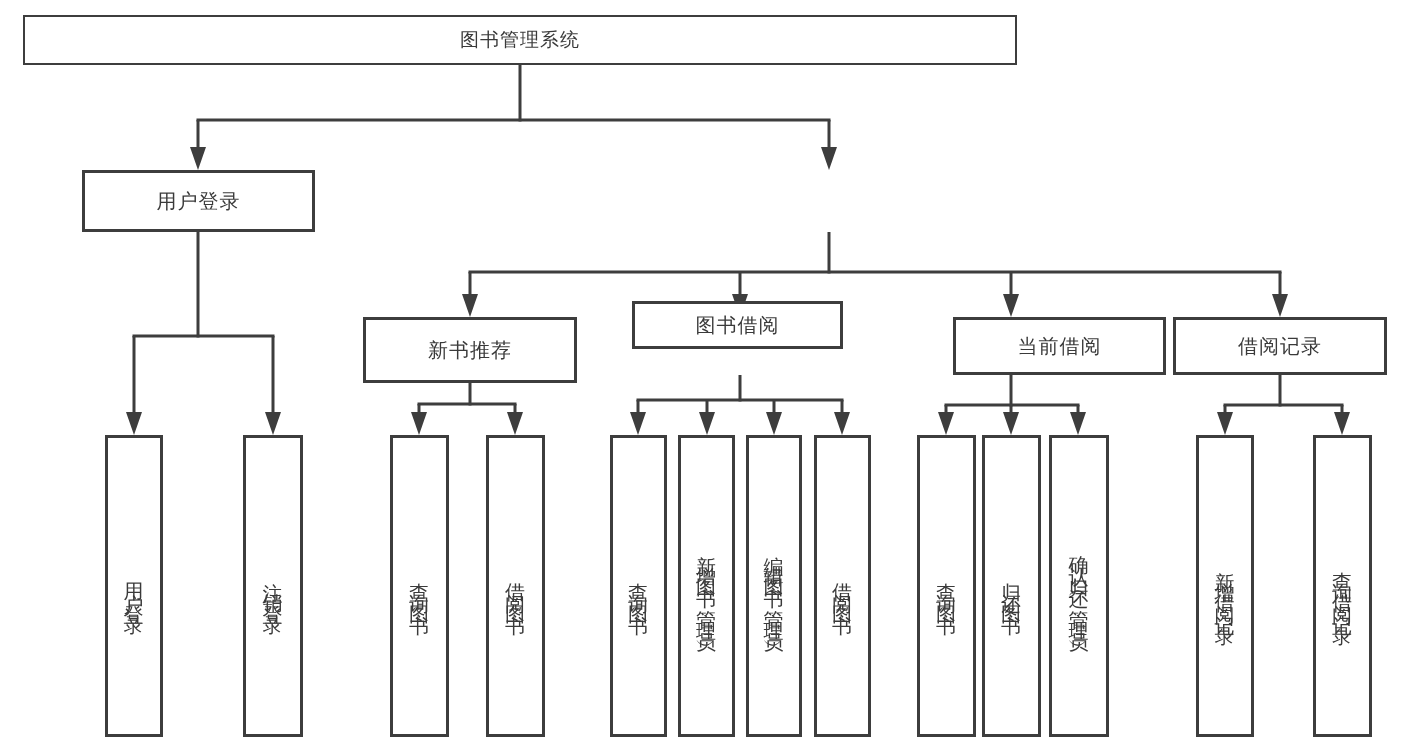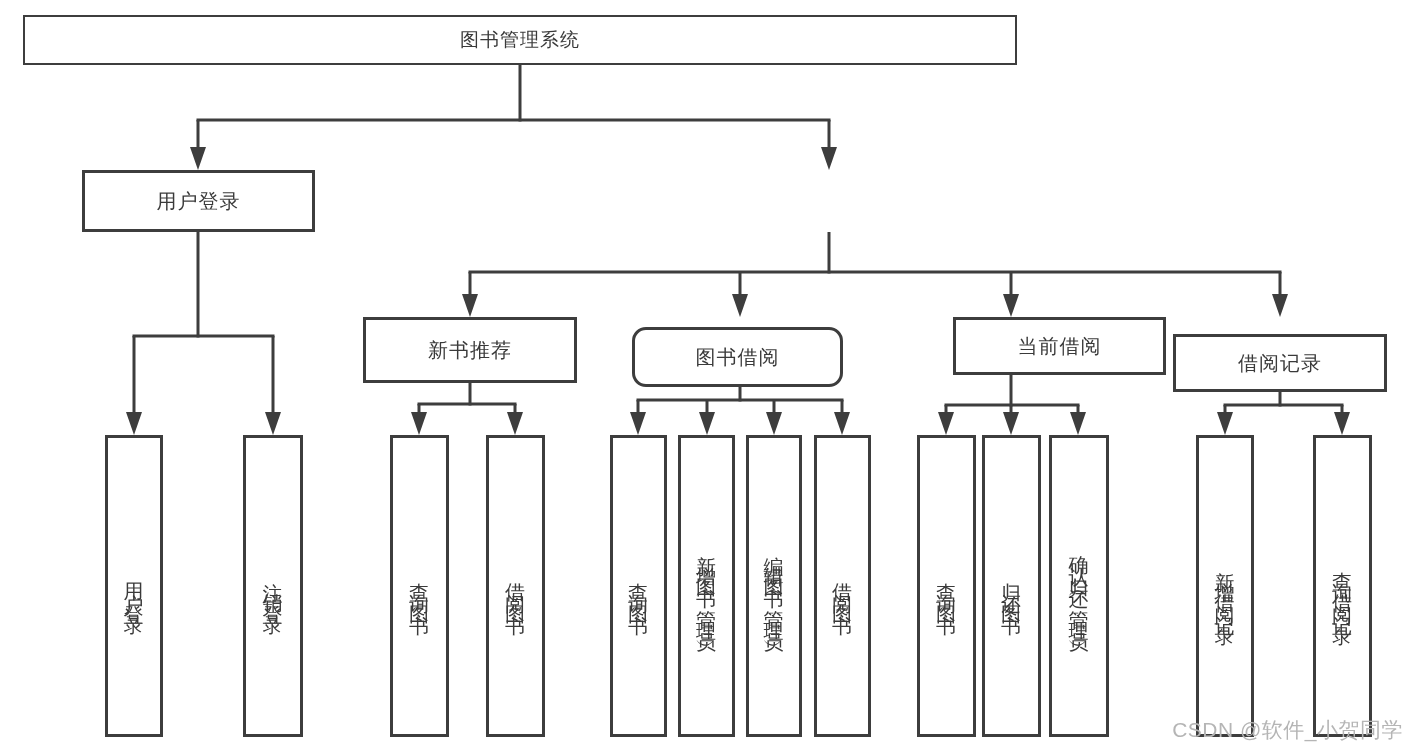--- a/index.html
+++ b/index.html
@@ -133,37 +133,36 @@
       <line class="cl" x1="1342" y1="405" x2="1342" y2="429"></line>
       <polygon class="ar" points="1334,412 1350,412 1342,435"></polygon>
     </g>
   </svg>
 
   <div class="node root" style="left:23px; top:15px; width:994px; height:50px;">图书管理系统</div>
 
   <div class="node branch" style="left:82px; top:170px; width:233px; height:62px;">用户登录</div>
 
   <div class="node branch" style="left:363px; top:317px; width:214px; height:66px;">新书推荐</div>
-  <div class="node branch" style="left:632px; top:327px; width:211px; height:60px;border-radius:14px;">图书借阅</div>
+  <div class="node branch" style="left:632px; top:301px; width:211px; height:48px;">图书借阅</div>
   <div class="node branch" style="left:905px; top:317px; width:213px; height:58px;margin-left:48px;">当前借阅</div>
-  <div class="node branch" style="left:1173px; top:334px; width:214px; height:58px;">借阅记录</div>
+  <div class="node branch" style="left:1173px; top:317px; width:214px; height:58px;">借阅记录</div>
 
   <div class="node leaf" style="left:105px; top:435px; width:58px; height:302px;">用户登录</div>
   <div class="node leaf" style="left:243px; top:435px; width:60px; height:302px;">注销登录</div>
 
   <div class="node leaf" style="left:390px; top:435px; width:59px; height:302px;">查询图书</div>
   <div class="node leaf" style="left:486px; top:435px; width:59px; height:302px;">借阅图书</div>
 
   <div class="node leaf" style="left:610px; top:435px; width:57px; height:302px;">查询图书</div>
   <div class="node leaf" style="left:678px; top:435px; width:57px; height:302px;">新增图书（管理员）</div>
   <div class="node leaf" style="left:746px; top:435px; width:56px; height:302px;">编辑图书（管理员）</div>
   <div class="node leaf" style="left:814px; top:435px; width:57px; height:302px;">借阅图书</div>
 
   <div class="node leaf" style="left:917px; top:435px; width:59px; height:302px;">查询图书</div>
   <div class="node leaf" style="left:982px; top:435px; width:59px; height:302px;">归还图书</div>
   <div class="node leaf" style="left:1049px; top:435px; width:60px; height:302px;">确认归还（管理员）</div>
 
   <div class="node leaf" style="left:1196px; top:435px; width:58px; height:302px;">新增借阅记录</div>
   <div class="node leaf" style="left:1313px; top:435px; width:59px; height:302px;">查询借阅记录</div>
 
-  <div class="watermark">CSDN @软件_小贺同学</div>
 
 </div>
 
 </body></html>

